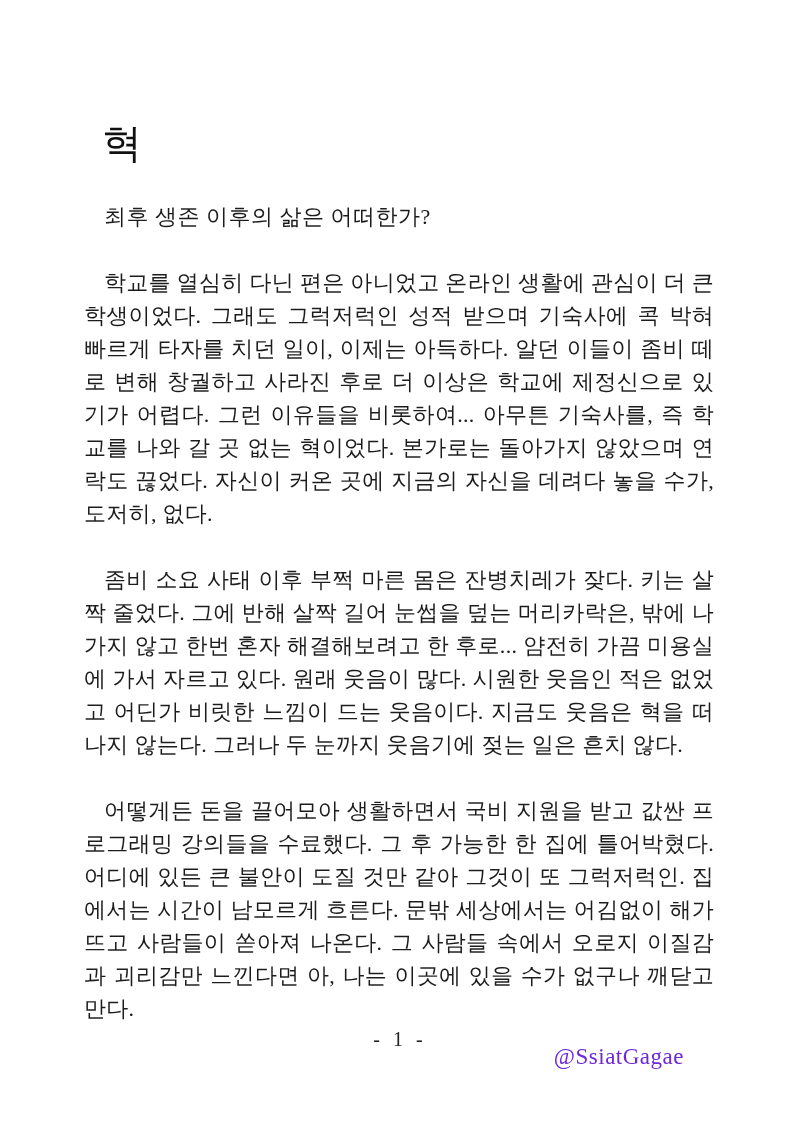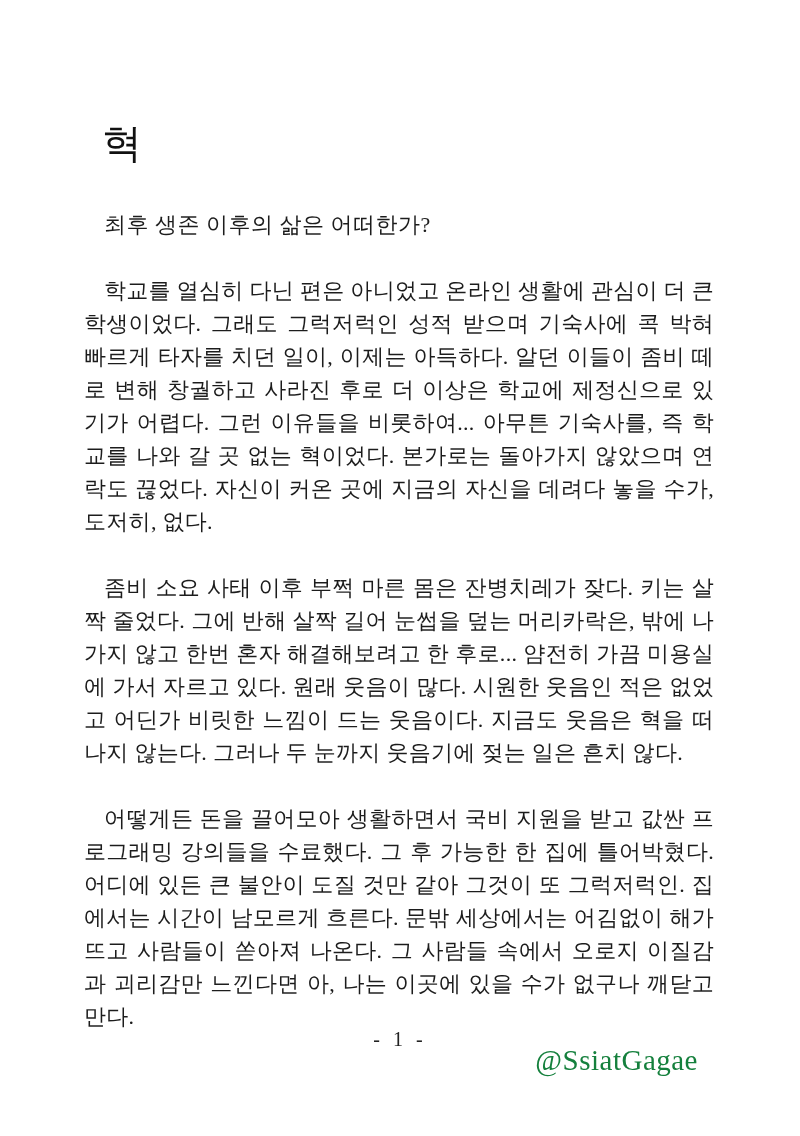--- a/index.html
+++ b/index.html
@@ -27,21 +27,21 @@
   .doc-title {
     margin: 0;
     padding-top: 120px;
     padding-left: 18px;
     font-size: 40px;
     font-weight: normal;
     line-height: 48px;
     color: #111111;
   }
   .question-line {
-    margin: 40px 0 0 0;
+    margin: 32px 0 0 0;
     padding-left: 20px;
     font-size: 22px;
     line-height: 33px;
     letter-spacing: 0.5px;
   }
   .body-paragraph {
     margin: 33px 0 0 0;
     font-size: 22px;
     line-height: 33px;
     text-align: justify;
@@ -55,24 +55,24 @@
     left: 0;
     right: 0;
     top: 1028px;
     text-align: center;
     font-size: 20px;
     letter-spacing: 4px;
     color: #222222;
   }
   .watermark {
     position: absolute;
-    right: 102px;
+    right: 116px;
     top: 1044px;
-    font-size: 29px;
-    color: #15803d;
+    font-size: 23px;
+    color: #6d28d9;
     letter-spacing: 0.5px;
   }
 </style>
 </head>
 <body>
 
 <div class="page">
   <div class="content">
     <h1 class="doc-title">혁</h1>
 

